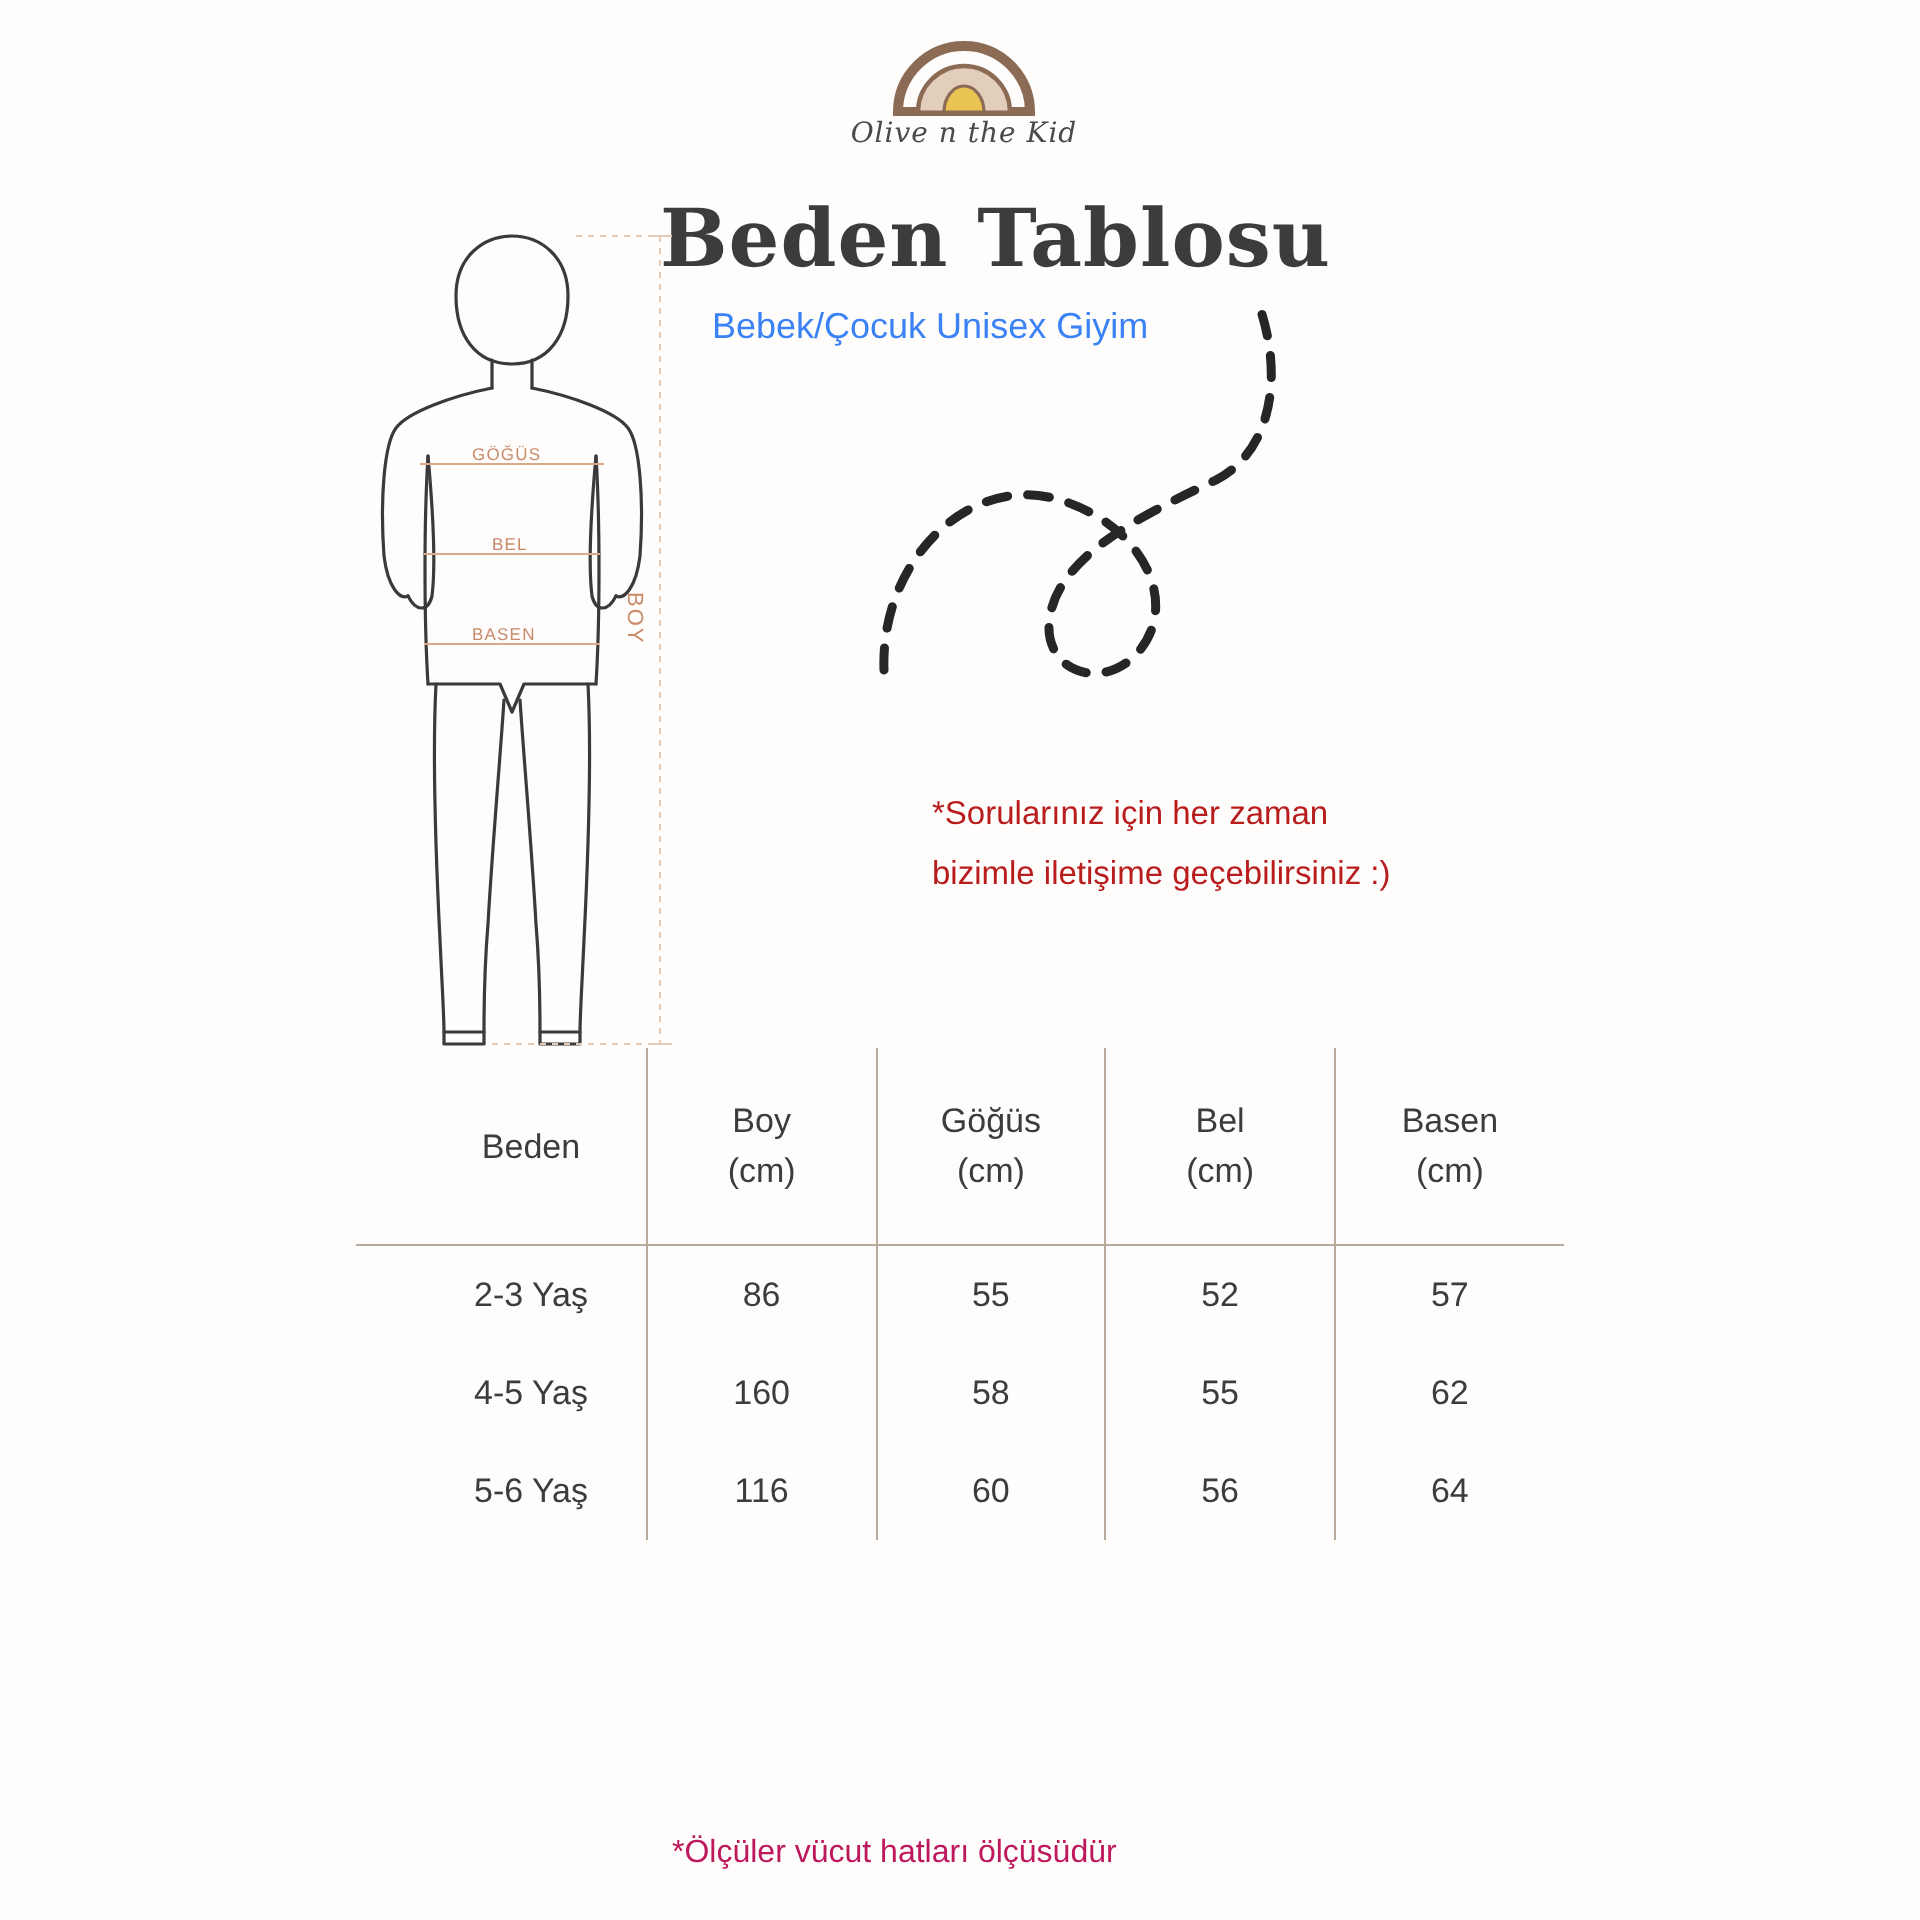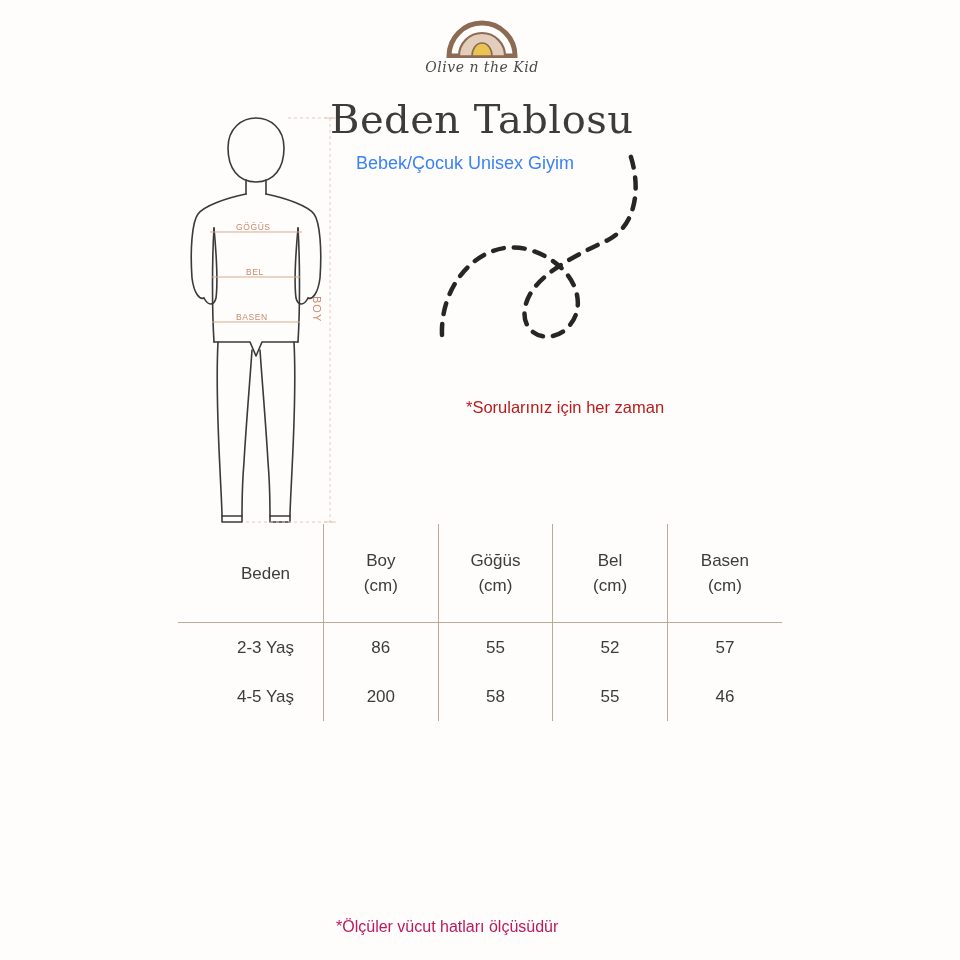--- a/index.html
+++ b/index.html
@@ -43,20 +43,21 @@
 
   
   .title {
     position: absolute;
     left: 330px;
     top: 96px;
     font-family: "DejaVu Serif", serif;
     font-size: 40px;
     color: #3c3c3c;
     letter-spacing: 0.5px;
+    font-weight: bold;
   }
   .subtitle {
     position: absolute;
     left: 356px;
     top: 153px;
     font-size: 18px;
     color: #3b82f6;
   }
 
   
@@ -170,20 +171,21 @@
   <div class="subtitle">Bebek/Çocuk Unisex Giyim</div>
 
   <div class="doodle">
     <svg width="240" height="230" viewBox="0 0 240 230">
       <path d="M12 195 C 10 140, 55 96, 100 110 C 140 122, 160 160, 140 185 C 122 207, 90 196, 95 168 C 100 138, 140 118, 178 100 C 205 86, 212 50, 200 14" fill="none" stroke="#262626" stroke-width="4.5" stroke-linecap="round" stroke-dasharray="11 10"></path>
     </svg>
   </div>
 
   <div class="note">
     <div>*Sorularınız için her zaman</div>
+    <div>bizimle iletişime geçebilirsiniz :)</div>
   </div>
 
   <div class="figure">
     <svg width="175" height="420" viewBox="0 0 175 420">
       <g fill="none" stroke="#3a3a3a" stroke-width="1.6" stroke-linejoin="round" stroke-linecap="round">
 
         <path d="M48 38 C48 18 62 8 76 8 C90 8 104 18 104 38 C104 58 94 72 76 72 C58 72 48 58 48 38 Z"></path>
 
         <path d="M66 70 L66 84 M86 70 L86 84"></path>
 
@@ -256,24 +258,31 @@
       <tbody>
         <tr>
           <td class="c0 hline-top">2-3  Yaş</td>
           <td class="vline hline-top">86</td>
           <td class="vline hline-top">55</td>
           <td class="vline hline-top">52</td>
           <td class="vline hline-top">57</td>
         </tr>
         <tr>
           <td class="c0">4-5  Yaş</td>
-          <td class="vline">200</td>
+          <td class="vline">160</td>
           <td class="vline">58</td>
           <td class="vline">55</td>
-          <td class="vline">46</td>
+          <td class="vline">62</td>
+        </tr>
+        <tr>
+          <td class="c0">5-6  Yaş</td>
+          <td class="vline">116</td>
+          <td class="vline">60</td>
+          <td class="vline">56</td>
+          <td class="vline">64</td>
         </tr>
       </tbody>
     </table>
   </div>
 
   <div class="footnote">*Ölçüler vücut hatları ölçüsüdür</div>
 
 </div>
 
 </body></html>

